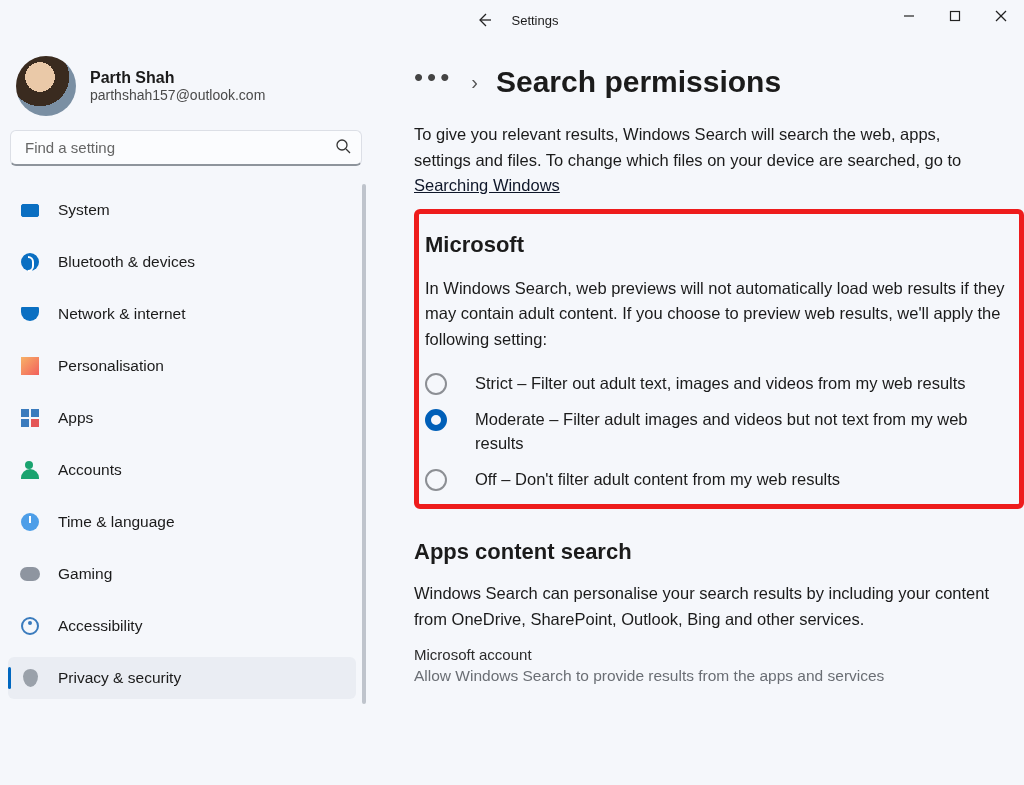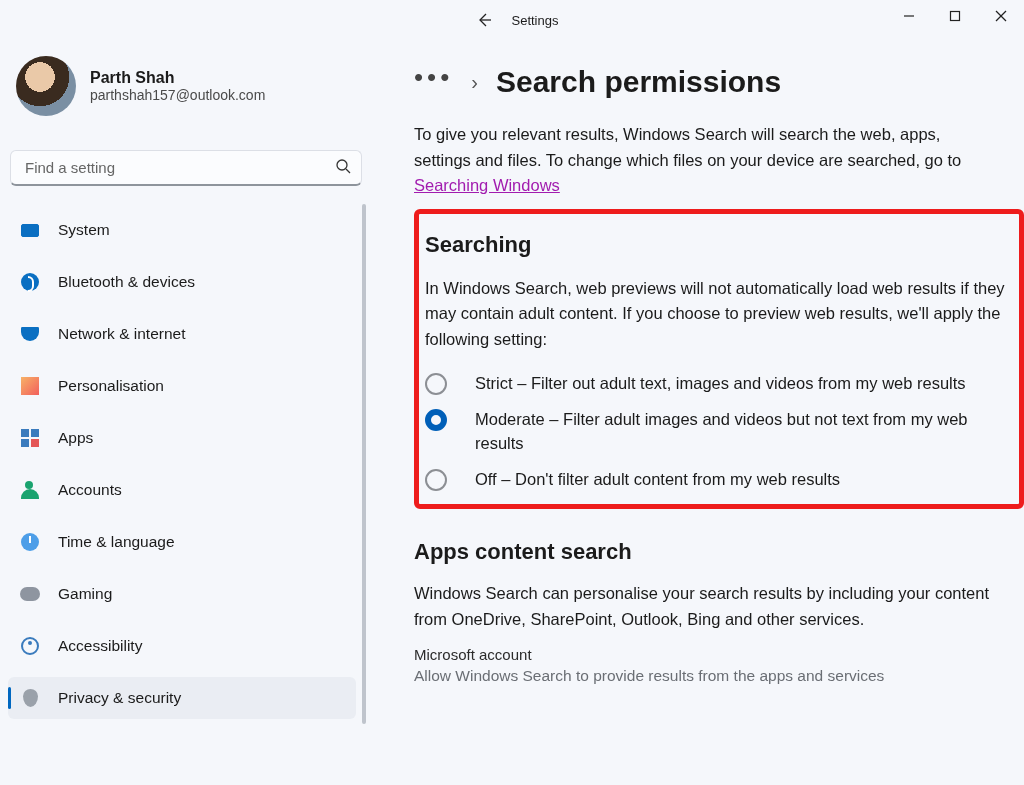--- a/index.html
+++ b/index.html
@@ -15,21 +15,21 @@
 
   .body { display:flex; height:calc(100% - 40px); }
 
   
   .sidebar { width:372px; padding:10px 6px 0 6px; display:flex; flex-direction:column; position:relative; }
   .profile { display:flex; align-items:center; padding:6px 10px 14px 10px; gap:14px; }
   .avatar { width:60px; height:60px; border-radius:50%; background: radial-gradient(circle at 40% 35%, #eac9a8 0 28%, #3a2b1f 28% 55%, #7a8fa3 55% 100%); flex-shrink:0; }
   .profile-name { font-size:16px; font-weight:600; }
   .profile-email { font-size:14px; color:#4a4a4a; }
 
-  .search-wrap { padding:0 4px 18px 4px;margin-top:20px; }
+  .search-wrap { padding:0 4px 18px 4px; }
   .search { display:flex; align-items:center; background:#fbfcfe; border:1px solid #dcdfe6; border-bottom:2px solid #8e949c; border-radius:6px; height:36px; padding:0 10px 0 12px; }
   .search input { flex:1; border:none; outline:none; background:transparent; font-size:15px; color:#333; }
   .search input::placeholder { color:#666; }
 
   .navlist { display:flex; flex-direction:column; gap:0px; padding-right:10px; padding-left:2px; position:relative; }
   .nav-scroll { position:absolute; right:0; top:0; bottom:0; width:4px; background:#bfc4cc; border-radius:2px; }
   .nav-item { display:flex; align-items:center; gap:18px; height:42px; padding:0 12px; margin:5px 0; border-radius:6px; font-size:15.5px; position:relative; }
   .nav-item.selected { background:#eaedf3; }
   .nav-item.selected::before { content:""; position:absolute; left:0px; top:10px; bottom:10px; width:3px; background:#0067c0; border-radius:2px; }
   .nav-icon { width:20px; height:20px; display:flex; align-items:center; justify-content:center; flex-shrink:0; }
@@ -56,21 +56,21 @@
   .ic-priv{ width:15px;height:18px;border-radius:50% 50% 50% 50%/40% 40% 60% 60%;background:#9aa1aa;}
 
   
   .main { flex:1; padding:24px 0 0 42px; overflow:hidden; }
   .crumbs { display:flex; align-items:center; gap:18px; margin-bottom:22px;}
   .dots{ font-size:26px; letter-spacing:4px; color:#444; line-height:1; padding-bottom:10px;}
   .chev{ font-size:20px; color:#555;}
   .page-title{ font-size:30px; font-weight:600; }
 
   .desc{ font-size:16.5px; line-height:1.55; color:#1b1b1b; max-width:580px; }
-  .link{ color:#a21caf;text-align:center; }
+  .link{ color:#0f172a;text-align:center; }
 
   .highlight-box{ border:5px solid #ee1c1c; border-radius:6px; padding:18px 8px 12px 6px; margin-top:10px; max-width:618px;}
   .section-h{ font-size:22px; font-weight:600; margin:0 0 18px 0;}
   .section-h2{ font-size:22px; font-weight:600; margin:30px 0 16px 0;}
 
   .radio-group{ display:flex; flex-direction:column; gap:12px; margin-top:20px;}
   .radio-row{ display:flex; align-items:flex-start; gap:28px; font-size:16.5px; line-height:1.45;}
   .radio{ width:22px; height:22px; border-radius:50%; border:2px solid #8c8f94; flex-shrink:0; margin-top:1px; position:relative;}
   .radio.checked{ border:6px solid #005fb8; }
   .radio.checked::after{content:"";}
@@ -203,21 +203,21 @@
         <span class="chev">›</span>
         <span class="page-title">Search permissions</span>
       </div>
 
       <div class="desc">
         <span>To give you relevant results, Windows Search will search the web, apps, settings and files. To change which files on your device are searched, go to </span>
         <a href="#" class="link">Searching Windows</a>
       </div>
 
       <div class="highlight-box">
-        <h3 class="section-h">Searching</h3>
+        <h3 class="section-h">Microsoft</h3>
         <div class="desc" style="max-width:none">In Windows Search, web previews will not automatically load web results if they may contain adult content. If you choose to preview web results, we'll apply the following setting:</div>
         <div class="radio-group">
           <label class="radio-row">
             <span class="radio"></span>
             <span>Strict – Filter out adult text, images and videos from my web results</span>
           </label>
           <label class="radio-row">
             <span class="radio checked"></span>
             <span>Moderate – Filter adult images and videos but not text from my web results</span>
           </label>

